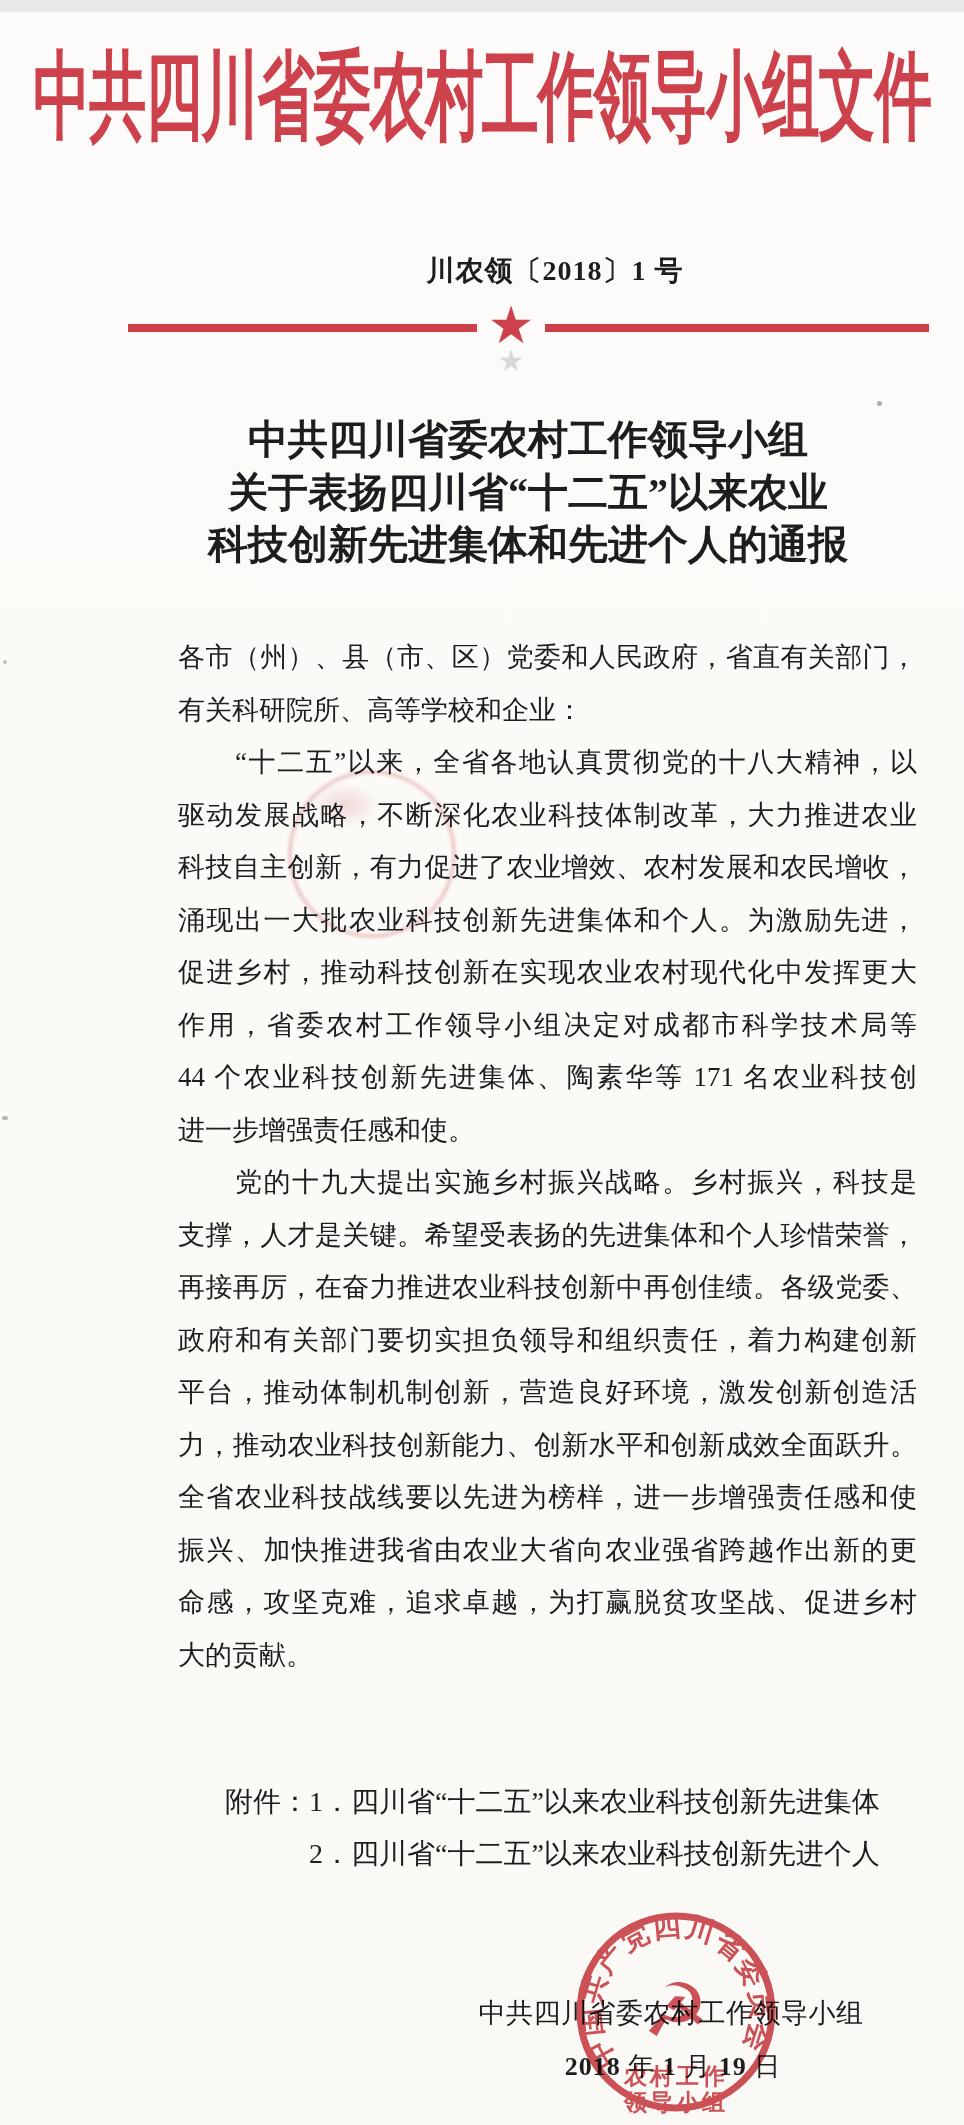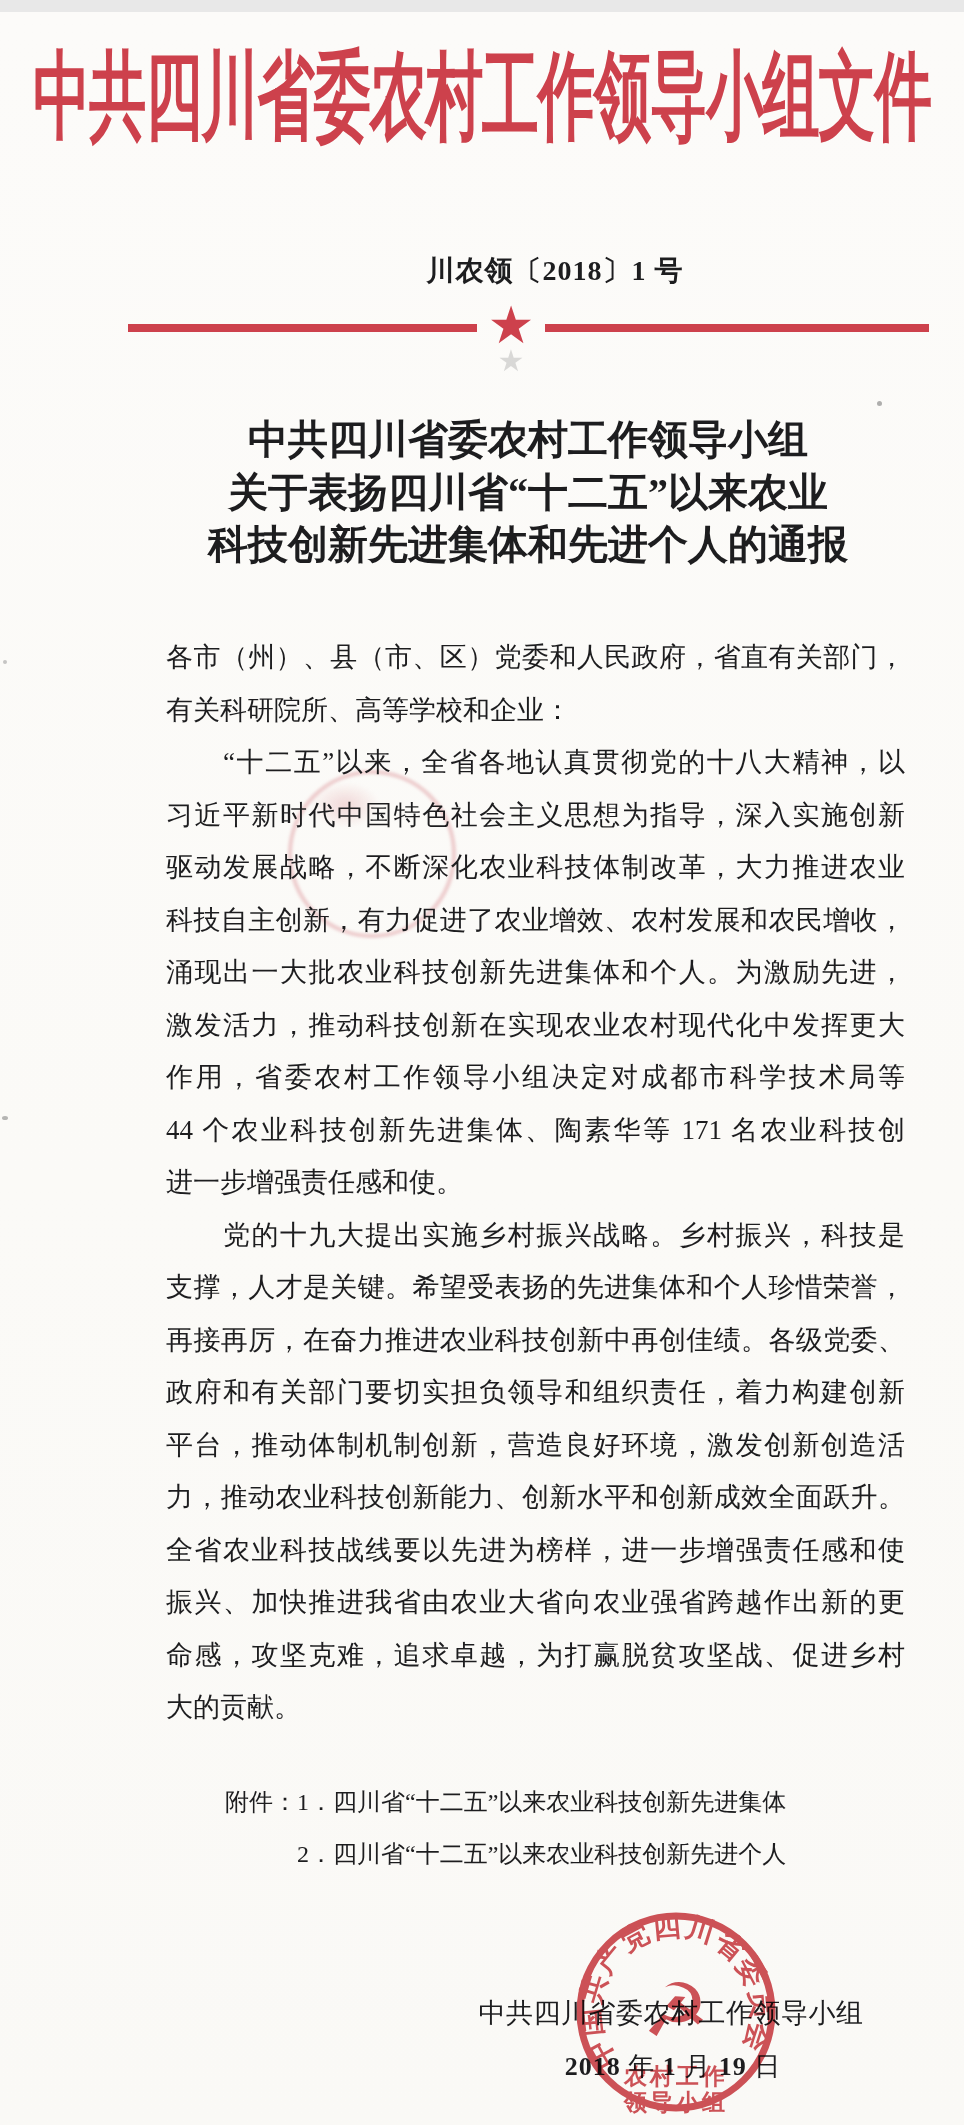--- a/index.html
+++ b/index.html
@@ -36,25 +36,25 @@
   }
   .ghost-star{
     position:absolute;top:334px;left:494px;width:34px;text-align:center;
     font-size:30px;line-height:30px;color:#8b8b8b;opacity:.3;filter:blur(.6px);
     font-family:"DejaVu Sans","Liberation Sans",sans-serif;
   }
   
   .title-block{position:absolute;top:402px;left:146px;width:764px;text-align:center;}
   .title-line{font-size:40px;font-weight:bold;line-height:52.5px;white-space:nowrap;}
   
-  .body-text{position:absolute;top:619px;left:166px;width:739px;font-size:27px;line-height:52.5px;}
+  .body-text{position:absolute;top:619px;left:178px;width:739px;font-size:27px;line-height:52.5px;}
   .bline{height:52.5px;}
   .bline.just{text-align:justify;text-align-last:justify;}
   
-  .attachments{position:absolute;top:1764px;left:225px;font-size:24px;line-height:52px;display:flex;}
+  .attachments{position:absolute;top:1764px;left:225px;font-size:28px;line-height:52px;display:flex;}
   .att-label{white-space:nowrap;}
   .att-items div{white-space:nowrap;}
   
   .signature-org{position:absolute;top:1986px;left:471px;width:400px;text-align:center;
     font-size:27px;letter-spacing:.5px;white-space:nowrap;line-height:31px;}
   .signature-date{position:absolute;top:2040px;left:523px;width:300px;text-align:center;
     font-size:26px;white-space:nowrap;line-height:30px;letter-spacing:1px;}
   .signature-date .num{font-weight:bold;}
   
   .seal{position:absolute;top:1884px;left:560px;width:232px;height:232px;
@@ -96,25 +96,24 @@
   <div class="title-block">
     <div class="title-line">中共四川省委农村工作领导小组</div>
     <div class="title-line">关于表扬四川省“十二五”以来农业</div>
     <div class="title-line">科技创新先进集体和先进个人的通报</div>
   </div>
 
   <div class="body-text">
       <div class="bline just">各市（州）、县（市、区）党委和人民政府，省直有关部门，</div>
       <div class="bline">有关科研院所、高等学校和企业：</div>
       <div class="bline just">　　“十二五”以来，全省各地认真贯彻党的十八大精神，以</div>
-      <div class="bline just">习近平新时代中国特色社会主义思想为指导，深入实施创新</div>
       <div class="bline just">驱动发展战略，不断深化农业科技体制改革，大力推进农业</div>
       <div class="bline just">科技自主创新，有力促进了农业增效、农村发展和农民增收，</div>
       <div class="bline just">涌现出一大批农业科技创新先进集体和个人。为激励先进，</div>
-      <div class="bline just">激发活力，推动科技创新在实现农业农村现代化中发挥更大</div>
+      <div class="bline just">促进乡村，推动科技创新在实现农业农村现代化中发挥更大</div>
       <div class="bline just">作用，省委农村工作领导小组决定对成都市科学技术局等</div>
       <div class="bline just">44 个农业科技创新先进集体、陶素华等 171 名农业科技创</div>
       <div class="bline">进一步增强责任感和使。</div>
       <div class="bline just">　　党的十九大提出实施乡村振兴战略。乡村振兴，科技是</div>
       <div class="bline just">支撑，人才是关键。希望受表扬的先进集体和个人珍惜荣誉，</div>
       <div class="bline just">再接再厉，在奋力推进农业科技创新中再创佳绩。各级党委、</div>
       <div class="bline just">政府和有关部门要切实担负领导和组织责任，着力构建创新</div>
       <div class="bline just">平台，推动体制机制创新，营造良好环境，激发创新创造活</div>
       <div class="bline just">力，推动农业科技创新能力、创新水平和创新成效全面跃升。</div>
       <div class="bline just">全省农业科技战线要以先进为榜样，进一步增强责任感和使</div>

